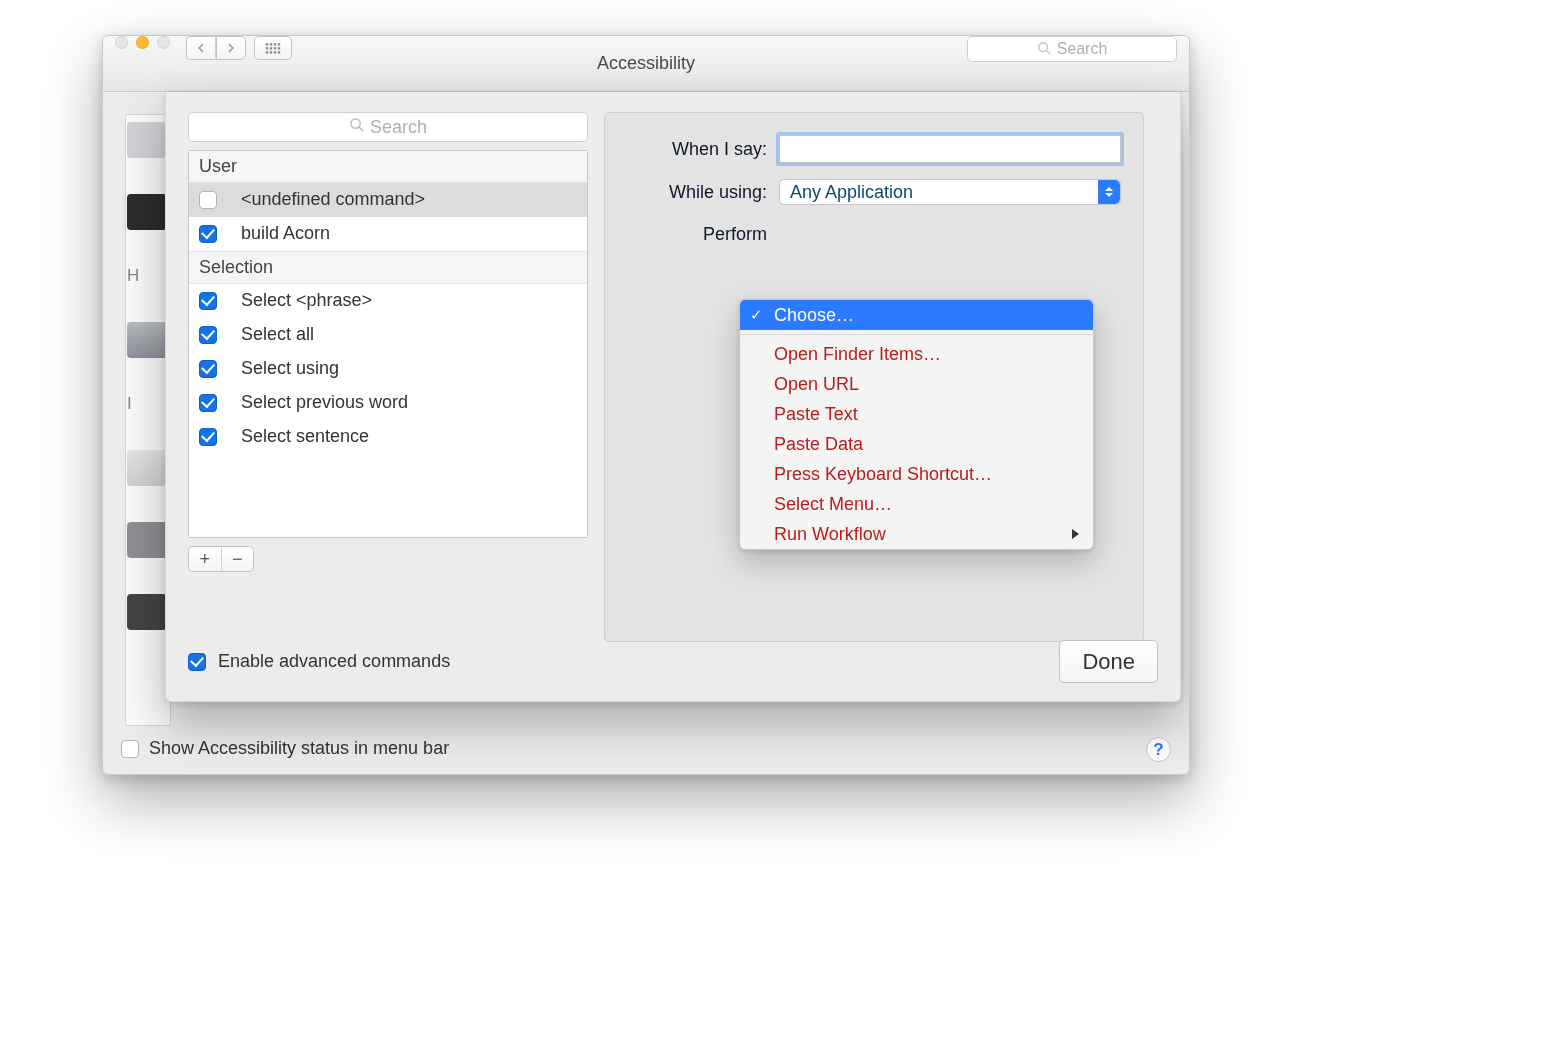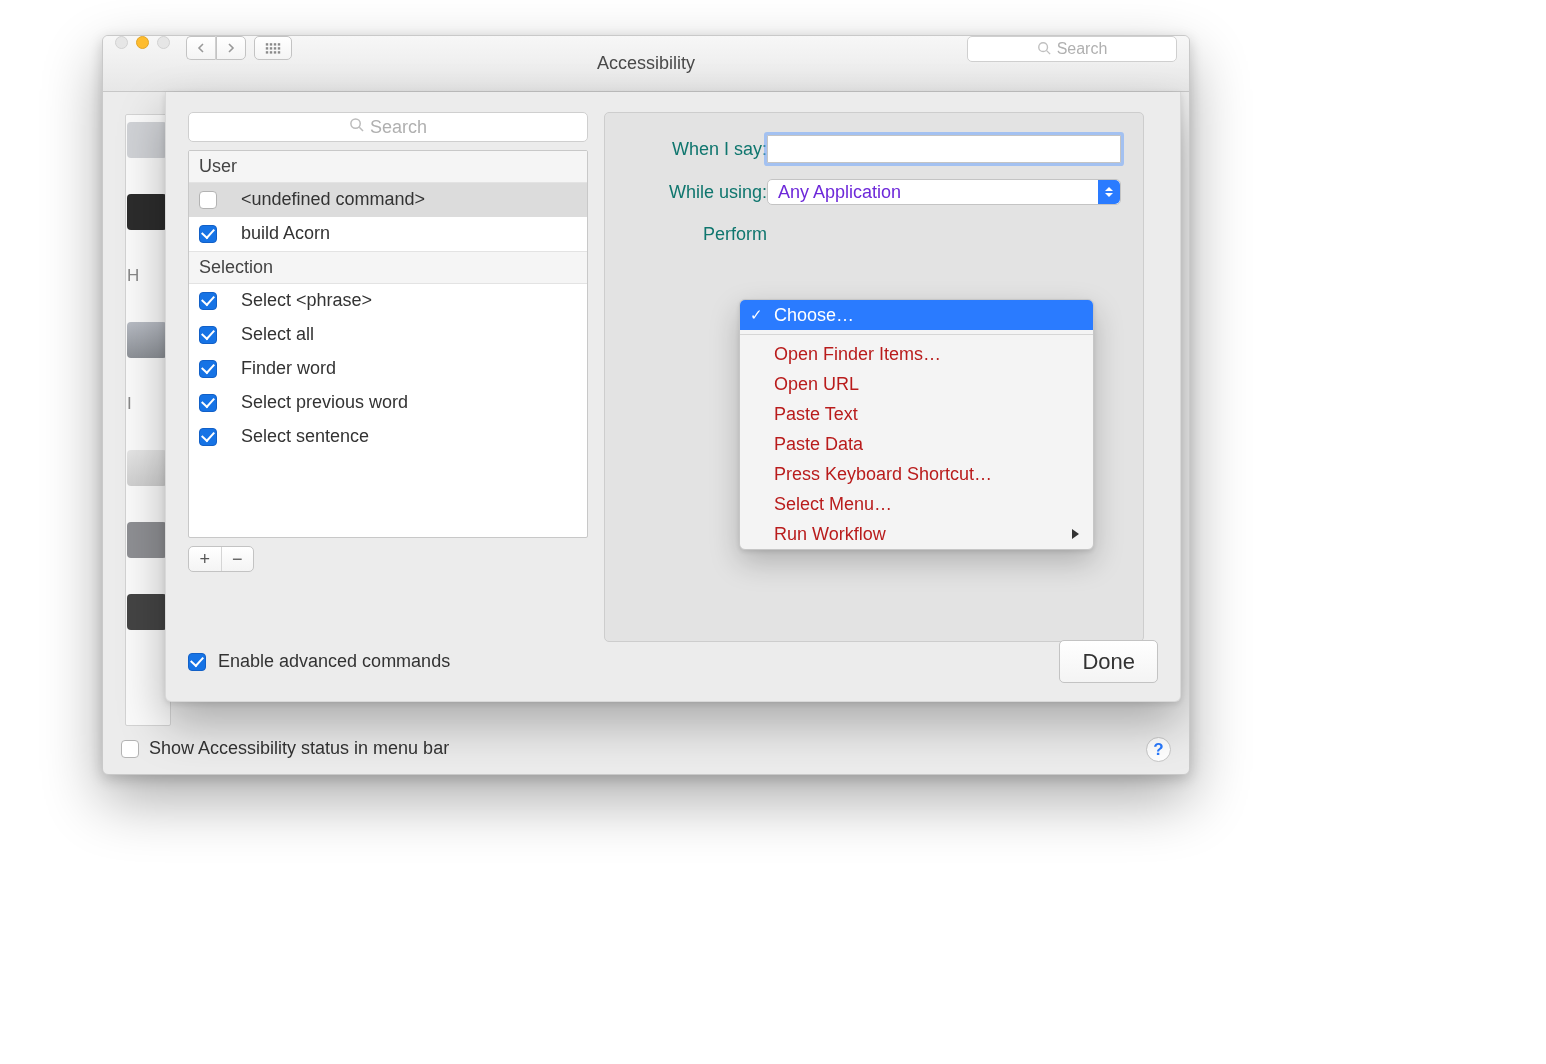--- a/index.html
+++ b/index.html
@@ -282,42 +282,43 @@
     }
     .form-row {
       display: flex;
       align-items: center;
       margin-bottom: 16px;
     }
     .form-label {
       width: 140px;
       text-align: right;
       font-size: 18px;
-      color: #0f766e;
+      color: #0f172a;
+      margin-right: 12px;
     }
     .text-input {
       flex: 1;
       height: 28px;
       background: #fff;
       border: 1px solid #c4c4c4;
       box-shadow: 0 0 0 3px rgba(100,160,255,0.5);
       border-radius: 1px;
       padding: 0 6px;
     }
     .popup {
       flex: 1;
       height: 24px;
       background: #fff;
       border: 1px solid #c4c4c4;
       border-radius: 5px;
       display: flex;
       align-items: center;
       padding: 12px 10px;
       font-size: 18px;
-      color: #6d28d9;
+      color: #0c4a6e;
       position: relative;
     }
     .popup .stepper {
       position: absolute;
       right: 0; top: 0;
       width: 22px;
       height: 100%;
       background: #2a7bff;
       border-radius: 0 5px 5px 0;
       display: flex;
@@ -500,21 +501,21 @@
         <div class="list-item">
           <div class="cb checked"></div>
           <span>Select &lt;phrase&gt;</span>
         </div>
         <div class="list-item">
           <div class="cb checked"></div>
           <span>Select all</span>
         </div>
         <div class="list-item">
           <div class="cb checked"></div>
-          <span>Finder word</span>
+          <span>Select using</span>
         </div>
         <div class="list-item">
           <div class="cb checked"></div>
           <span>Select previous word</span>
         </div>
         <div class="list-item">
           <div class="cb checked"></div>
           <span>Select sentence</span>
         </div>
       </div>

